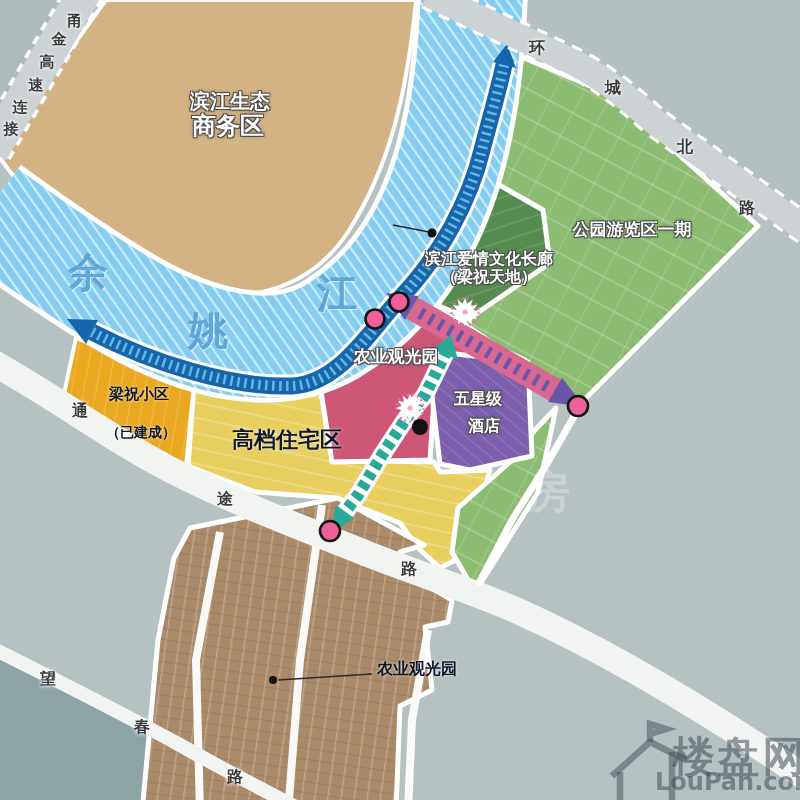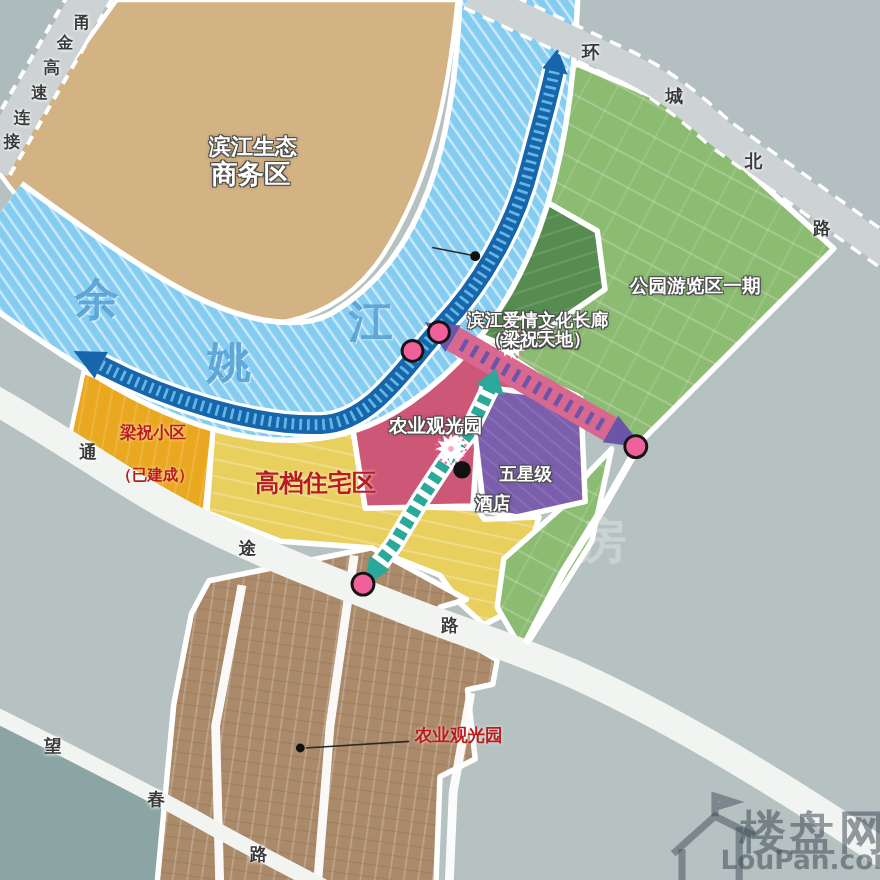--- a/index.html
+++ b/index.html
@@ -4,22 +4,22 @@
 <style>
   html,body{margin:0;padding:0;background:#888;}
   .map{position:relative;width:800px;height:800px;overflow:hidden;
        font-family:"DejaVu Sans",sans-serif;background:#b6c2c1;}
   .map svg{position:absolute;left:0;top:0;}
   .labels{position:absolute;left:0;top:0;width:800px;height:800px;}
   .lbl{position:absolute;transform:translate(-50%,-50%);white-space:nowrap;
        font-weight:bold;line-height:1;}
   .lbl-w{color:#fff;
     text-shadow:-1px -1px 0 #4c4c4c,1px -1px 0 #4c4c4c,-1px 1px 0 #4c4c4c,
-                 1px 1px 0 #4c4c4c,0 0 4px rgba(0,0,0,.35);margin-top:32px;}
-  .lbl-d{color:#b91c1c;text-shadow:0 0 3px rgba(255,255,255,.8);}
+                 1px 1px 0 #4c4c4c,0 0 4px rgba(0,0,0,.35);}
+  .lbl-d{color:#0f172a;text-shadow:0 0 3px rgba(255,255,255,.8);}
   .lbl-road{color:#3a3a3a;text-shadow:0 0 3px #fff,0 0 4px #fff;}
   .lbl-river{color:rgba(70,150,206,.8);
     text-shadow:1px 1px 0 rgba(255,255,255,.55);}
   .pill{position:absolute;transform:translate(-50%,-50%);
     background:rgba(255,255,255,.92);border-radius:3px;padding:3px 8px;
     font-size:14px;font-weight:bold;color:#101010;
     box-shadow:0 1px 2px rgba(0,0,0,.3);white-space:nowrap;}
   .wm{position:absolute;transform:translate(-50%,-50%);
     color:rgba(64,76,88,.55);font-weight:bold;white-space:nowrap;}
   .ghost{position:absolute;transform:translate(-50%,-50%);
@@ -165,21 +165,21 @@
 
 <div class="labels">
 
   <span class="lbl lbl-w" style="left:230px;top:101px;font-size:20px">滨江生态</span>
   <span class="lbl lbl-w" style="left:228px;top:126px;font-size:24px">商务区</span>
   <span class="lbl lbl-w" style="left:632px;top:229px;font-size:17px">公园游览区一期</span>
   <span class="lbl lbl-w" style="left:489px;top:259px;font-size:16px">滨江爱情文化长廊</span>
   <span class="lbl lbl-w" style="left:489px;top:277px;font-size:16px">（梁祝天地）</span>
   <span class="lbl lbl-w" style="left:396px;top:356px;font-size:17px">农业观光园</span>
   <span class="lbl lbl-w" style="left:478px;top:399px;font-size:16px">五星级</span>
-  <span class="lbl lbl-w" style="left:448px;top:426px;font-size:16px">酒店</span>
+  <span class="lbl lbl-w" style="left:484px;top:426px;font-size:16px">酒店</span>
   <span class="lbl lbl-d" style="left:139px;top:394px;font-size:15px">梁祝小区</span>
   <span class="lbl lbl-d" style="left:141px;top:432px;font-size:14px">（已建成）</span>
   <span class="lbl lbl-d" style="left:287px;top:440px;font-size:22px">高档住宅区</span>
   <span class="lbl lbl-d" style="left:417px;top:669px;font-size:16px">农业观光园</span>
 
 
   <span class="lbl lbl-river" style="left:88px;top:272px;font-size:40px">余</span>
   <span class="lbl lbl-river" style="left:208px;top:330px;font-size:40px">姚</span>
   <span class="lbl lbl-river" style="left:337px;top:293px;font-size:40px">江</span>
 

